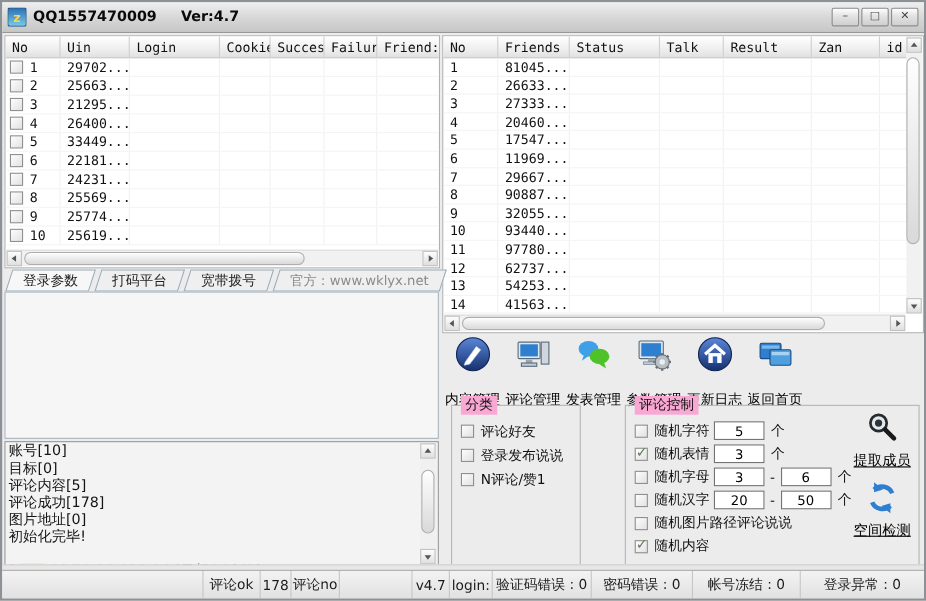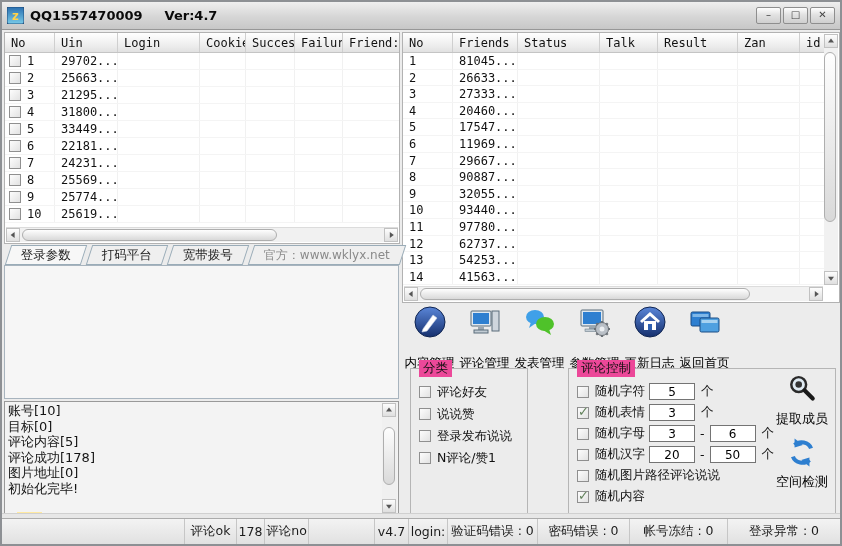--- a/index.html
+++ b/index.html
@@ -73,33 +73,33 @@
   .toolbar{ position:absolute; left:400px; top:303px; display:flex; }
   .tb-item{ width:55px; display:flex; flex-direction:column; align-items:center; cursor:default; }
   .tb-icon{ width:34px; height:34px; }
   .tb-icon svg{ width:100%; height:100%; display:block; }
   .tb-label{ font-size:12.5px; color:#000; margin-top:16px; white-space:nowrap; }
 
   
   .groupbox{ position:absolute; border:1px solid #b5b5b5; }
   .gb-cat{ left:408px; top:366px; width:118px; height:147px; }
   .gb-ctl{ left:566px; top:366px; width:268px; height:147px; }
-  .gb-legend{ position:absolute; top:-9px; left:8px; background:#ec4899; padding:0 4px;
+  .gb-legend{ position:absolute; top:-9px; left:8px; background:#f9a8d4; padding:0 4px;
     font-size:12.5px; color:#111; }
   .gb-items{ padding:12px 0 0 8px; }
   .cbrow{ display:flex; align-items:center; height:22px; font-size:12.5px; color:#111; white-space:nowrap; }
   .gb-ctl .cbrow{ height:21px; }
   .num-input{ width:46px; height:17px; border:1px solid #747474; text-align:center; font-size:12px;
     margin:0 4px; background:#fff; font-family:inherit; }
   .dash{ margin:0 1px; }
   .suffix{ margin-left:2px; }
 
   
   .side-actions{ position:absolute; left:769px; top:371px; width:62px; text-align:center; }
-  .sa-item{ margin-bottom:8px; cursor:default; }
+  .sa-item{ margin-bottom:8px; cursor:default;text-decoration:underline; }
   .sa-icon{ width:38px; height:33px; display:inline-block; }
   .sa-icon svg{ width:100%; height:100%; display:block; }
   .sa-label{ font-size:13px; color:#000; display:block; white-space:nowrap; }
 
   
   .pre-status{ position:absolute; left:0; right:0; bottom:26px; height:5px;
     background:#e7e7e7; border-top:1px solid #d0d0d0; }
   .statusbar{ position:absolute; left:0; right:0; bottom:0; height:26px;
     background:linear-gradient(#f3f3f3,#e1e1e1); border-top:1px solid #ababab;
     display:flex; font-size:12.5px; color:#1c1c1c; }
@@ -167,21 +167,21 @@
           <span class="td lc0" style="padding-left: 4px;"><span class="cb"></span>3</span>
           <span class="td lc1">21295...</span>
           <span class="td lc2"></span>
           <span class="td lc3"></span>
           <span class="td lc4"></span>
           <span class="td lc5"></span>
           <span class="td lc6"></span>
         </div>
         <div class="tr">
           <span class="td lc0" style="padding-left: 4px;"><span class="cb"></span>4</span>
-          <span class="td lc1">31800...</span>
+          <span class="td lc1">26400...</span>
           <span class="td lc2"></span>
           <span class="td lc3"></span>
           <span class="td lc4"></span>
           <span class="td lc5"></span>
           <span class="td lc6"></span>
         </div>
         <div class="tr">
           <span class="td lc0" style="padding-left: 4px;"><span class="cb"></span>5</span>
           <span class="td lc1">33449...</span>
           <span class="td lc2"></span>
@@ -535,24 +535,20 @@
 
   <div class="groupbox gb-cat">
     <span class="gb-legend">分类</span>
     <div class="gb-items" id="cat-items">
         <div class="cbrow">
           <span class="cb"></span>
           <span class="cblabel">评论好友</span>
         </div>
         <div class="cbrow">
           <span class="cb"></span>
-          <span class="cblabel">说说赞</span>
-        </div>
-        <div class="cbrow">
-          <span class="cb"></span>
           <span class="cblabel">登录发布说说</span>
         </div>
         <div class="cbrow">
           <span class="cb"></span>
           <span class="cblabel">N评论/赞1</span>
         </div>
       </div>
   </div>
   <div class="groupbox gb-ctl">
     <span class="gb-legend">评论控制</span>

